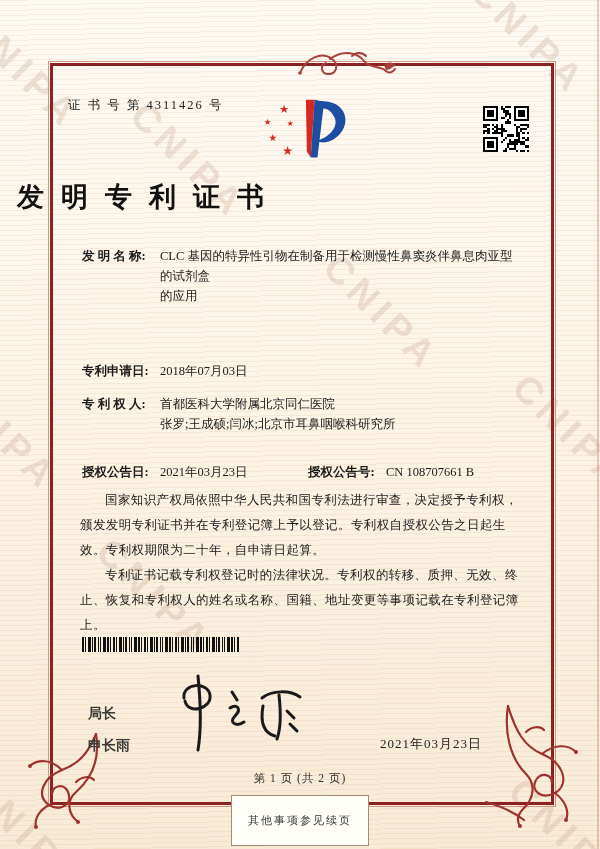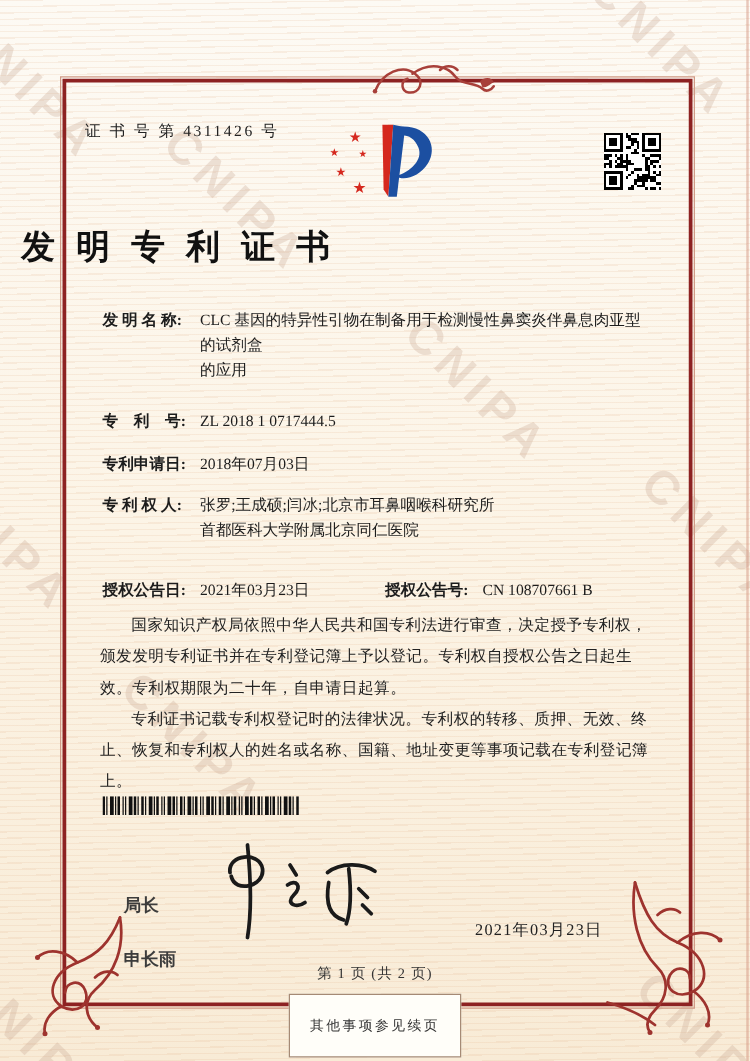--- a/index.html
+++ b/index.html
@@ -37,21 +37,21 @@
   .vline{display:block;}
   .val-fixed{flex:0 0 148px;}
   .legal{
     position:absolute;left:80px;top:488px;width:442px;
     font-size:12.5px;line-height:25px;letter-spacing:0.4px;color:#222;
   }
   .legal p{margin:0;text-indent:2em;}
   .barcode{position:absolute;left:82px;top:637px;}
   .director{position:absolute;left:84px;top:695px;font-family:"Liberation Sans","DejaVu Sans",sans-serif;
     font-size:14px;font-weight:700;color:#3c3c3c;line-height:28px;}
-  .director div{margin:15px;}
+  .director div{margin:4px;}
   .sig{position:absolute;left:162px;top:668px;}
   .issue-date{position:absolute;right:118px;top:735px;font-size:13px;letter-spacing:1px;color:#222;}
   .page-info{position:absolute;left:0;top:771px;width:600px;text-align:center;font-size:11.5px;letter-spacing:1px;color:#333;}
   .note-box{
     position:absolute;left:50%;top:795px;transform:translateX(-50%);z-index:5;
     background:#fffef9;border:1px solid #a58a75;padding:17px 16px;
     font-size:11px;letter-spacing:2px;color:#333;white-space:nowrap;
   }
   .edge-line{position:absolute;right:1px;top:0;width:2px;height:849px;background:rgba(206,140,120,0.45);z-index:1;}
 </style>
@@ -260,35 +260,31 @@
 
     <div class="row" style="top:246px">
       <span class="lbl">发 明 名 称:</span>
       <span class="val">
         <span class="vline">CLC 基因的特异性引物在制备用于检测慢性鼻窦炎伴鼻息肉亚型的试剂盒</span>
         <span class="vline">的应用</span>
       </span>
     </div>
 
 
-    <div class="row" style="top:327px">
-      <span class="lbl">专　利　号:</span>
-      <span class="val">ZL 2018 1 0717444.5</span>
-    </div>
 
     <div class="row" style="top:361px">
       <span class="lbl">专利申请日:</span>
       <span class="val">2018年07月03日</span>
     </div>
 
     <div class="row" style="top:394px">
       <span class="lbl">专 利 权 人:</span>
       <span class="val">
+        <span class="vline">首都医科大学附属北京同仁医院</span>
         <span class="vline">张罗;王成硕;闫冰;北京市耳鼻咽喉科研究所</span>
-        <span class="vline">首都医科大学附属北京同仁医院</span>
       </span>
     </div>
 
 
     <div class="row" style="top:462px">
       <span class="lbl">授权公告日:</span>
       <span class="val val-fixed">2021年03月23日</span>
       <span class="lbl">授权公告号:</span>
       <span class="val">CN 108707661 B</span>
     </div>

